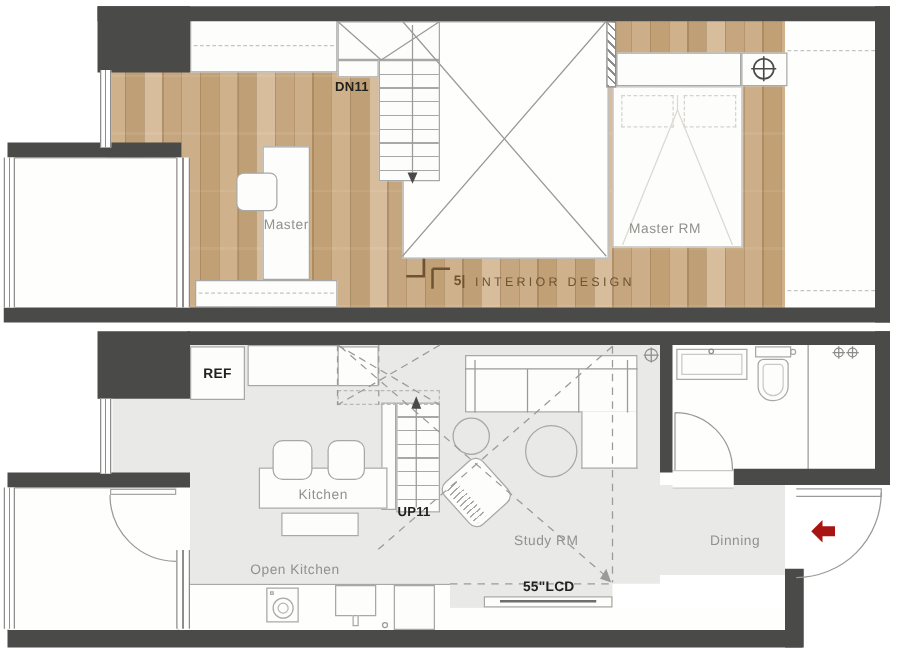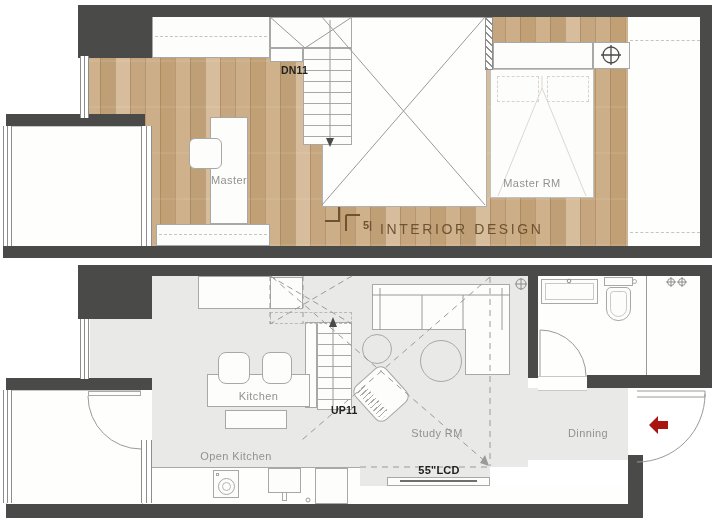--- a/index.html
+++ b/index.html
@@ -19,21 +19,21 @@
   .round{border-radius:50%;}
   .wv{position:absolute;background:#fff;border-left:1px solid #8d8d8b;border-right:1px solid #8d8d8b;z-index:35;box-sizing:border-box;
       background-image:linear-gradient(90deg, transparent calc(50% - .5px), #8d8d8b calc(50% - .5px), #8d8d8b calc(50% + .5px), transparent calc(50% + .5px));}
   .treads{background-image:repeating-linear-gradient(180deg, rgba(0,0,0,0) 0 10px, #a8a8a6 10px 11px);}
   .hatch{position:absolute;z-index:22;border:1px solid #8d8d8b;box-sizing:border-box;
       background:repeating-linear-gradient(45deg,#8d8d8b 0 1.5px,#ffffff 1.5px 5px);}
   .dl{position:absolute;border-top:1px dashed #c4c4c2;z-index:25;}
   .dashedbox{position:absolute;border:1px dashed #b9b9b7;box-sizing:border-box;z-index:24;background:transparent;}
   .lbl{position:absolute;font-size:11px;color:#92928d;letter-spacing:.4px;text-align:center;z-index:50;white-space:nowrap;}
   .lbl.dark{color:#21211e;font-weight:bold;letter-spacing:.2px;}
-  .lbl.small{font-size:10.5px;margin-left:13px;}
+  .lbl.small{font-size:10.5px;}
   .wm{position:absolute;color:#6e5332;z-index:50;white-space:nowrap;}
   svg.overlay{position:absolute;left:0;top:0;z-index:40;pointer-events:none;}
   .drum{position:absolute;left:4px;top:7px;width:15px;height:15px;border:1.5px solid #a8a8a6;border-radius:50%;}
   .drum2{position:absolute;left:8px;top:11px;width:7px;height:7px;border:1px solid #b5b5b3;border-radius:50%;}
   .inner{position:absolute;left:3px;top:3px;right:3px;bottom:3px;border:1px solid #c9c9c7;}
   .stripes{position:absolute;left:3px;top:3px;bottom:3px;width:11px;
       background-image:repeating-linear-gradient(0deg, rgba(0,0,0,0) 0 3px, #a8a8a6 3px 4px);}
   .tvline{position:absolute;left:12px;right:12px;top:2px;height:2px;background:#6f6f6d;}
   .flex{display:flex;align-items:center;justify-content:center;}
 </style>
@@ -74,21 +74,21 @@
 
   <div class="furn" style="left:210px;top:117px;width:38px;height:107px;"></div>
   <div class="furn" style="left:189px;top:138px;width:33px;height:31px;border-radius:6px;"></div>
   <div class="furn" style="left:156px;top:224px;width:114px;height:22px;"></div>
   <div class="dl" style="left:159px;top:234px;width:108px;z-index:26;"></div>
 
   <div class="lbl dark small" style="left:268px;top:64px;">DN11</div>
   <div class="lbl" style="left:199px;top:174px;width:60px;">Master</div>
   <div class="lbl" style="left:492px;top:177px;width:80px;">Master  RM</div>
   <div class="wm" style="left:363px;top:219px;font-size:11px;font-weight:bold;">5|</div>
-  <div class="wm" style="left:380px;top:221px;font-size:14px;letter-spacing:2.6px;">INTERIOR   DESIGN</div>
+  <div class="wm" style="left:380px;top:221px;font-size:10px;letter-spacing:2.6px;">INTERIOR   DESIGN</div>
 
   <div class="gray" style="left:152px;top:276px;width:376px;height:191px;"></div>
   <div class="gray" style="left:90px;top:319px;width:62px;height:60px;"></div>
   <div class="gray" style="left:360px;top:467px;width:130px;height:20px;border-bottom:1px solid #c9c9c7;box-sizing:border-box;"></div>
   <div class="gray" style="left:528px;top:388px;width:100px;height:72px;"></div>
   <div class="white" style="left:360px;top:486px;width:277px;height:19px;"></div>
 
   <div class="wall" style="left:150px;top:265px;width:562px;height:11px;"></div>
   <div class="wall" style="left:78px;top:265px;width:74px;height:54px;"></div>
   <div class="wall" style="left:700px;top:265px;width:12px;height:123px;"></div>
@@ -98,20 +98,23 @@
   <div class="wall" style="left:6px;top:504px;width:636px;height:14px;"></div>
   <div class="wall" style="left:6px;top:378px;width:146px;height:12px;"></div>
 
   <div class="white" style="left:6px;top:390px;width:135px;height:113px;border:1px solid #c8c8c6;"></div>
   <div class="wv" style="left:3px;top:390px;width:9px;height:113px;"></div>
   <div class="white" style="left:141px;top:390px;width:11px;height:50px;z-index:13;"></div>
   <div class="wv" style="left:141px;top:440px;width:11px;height:63px;"></div>
   <div class="furn" style="left:88px;top:391px;width:53px;height:5px;"></div>
   <div class="wv" style="left:80px;top:319px;width:9px;height:60px;"></div>
 
+  <div class="furn flex" style="left:152px;top:277px;width:44px;height:43px;">
+    <span class="lbl dark" style="position:static;">REF</span>
+  </div>
   <div class="furn" style="left:198px;top:276px;width:74px;height:33px;"></div>
   <div class="furn" style="left:270px;top:277px;width:33px;height:32px;"></div>
   <div class="dashedbox" style="left:270px;top:312px;width:82px;height:12px;"></div>
   <div class="furn" style="left:305px;top:322px;width:12px;height:86px;"></div>
   <div class="furn treads" style="left:317px;top:322px;width:35px;height:88px;"></div>
   <div class="furn" style="left:207px;top:374px;width:103px;height:33px;"></div>
   <div class="furn" style="left:218px;top:352px;width:32px;height:32px;border-radius:8px;z-index:21;"></div>
   <div class="furn" style="left:262px;top:352px;width:30px;height:32px;border-radius:8px;z-index:21;"></div>
   <div class="furn" style="left:225px;top:410px;width:62px;height:19px;"></div>
   <div class="furn" style="left:152px;top:467px;width:208px;height:38px;border:none;border-top:1px solid #a8a8a6;background:#fefefd;"></div>

